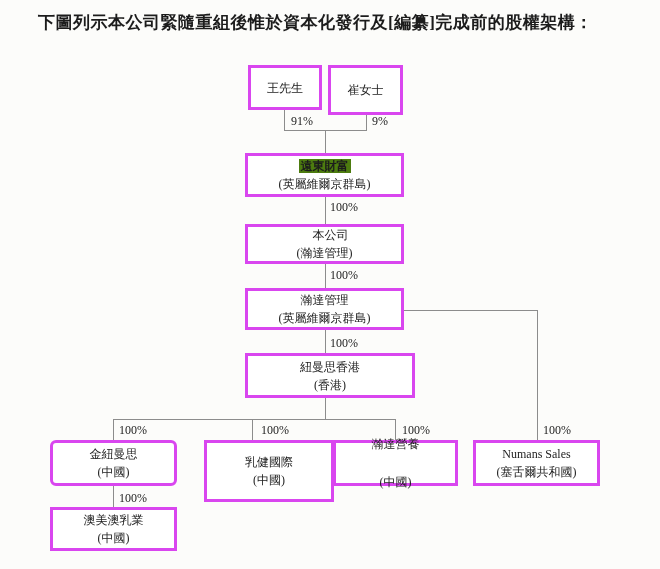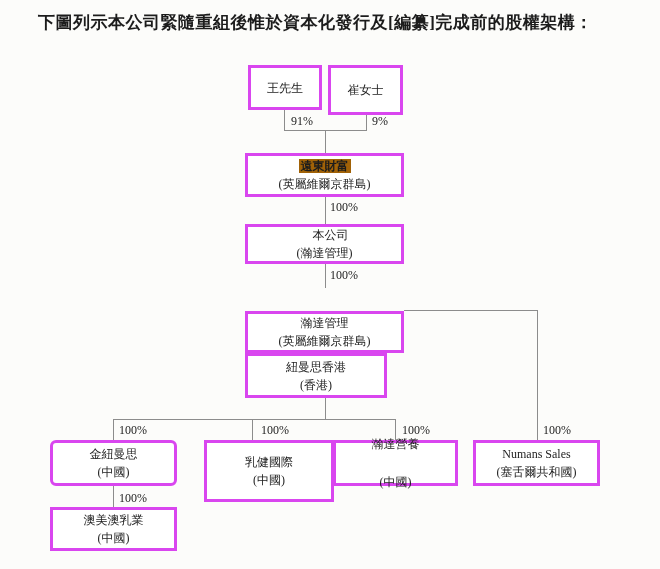--- a/index.html
+++ b/index.html
@@ -22,21 +22,21 @@
     background:#ffffff;
     border:3px solid #d946ef;
     display:flex; flex-direction:column;
     align-items:center; justify-content:center;
     text-align:center;
     font-size:12px; line-height:1.5;
     box-sizing:border-box;
   }
   .box .nm { white-space:nowrap; }
   .box .jur { white-space:nowrap; }
-  .hl { background:#a16207; font-weight:bold; padding:0 2px; }
+  .hl { background:#4d7c0f; font-weight:bold; padding:0 2px; }
   .bold { font-weight:normal;margin-left:12px; }
   .ln { position:absolute; background:#8c8c8c; }
   .pct {
     position:absolute;
     font-size:12px; line-height:1;
     white-space:nowrap;
   }
 </style>
 </head>
 <body>
@@ -83,26 +83,26 @@
   <div class="box" style="left:245px; top:153px; width:159px; height:44px;">
     <div class="nm"><span class="hl">遠東財富</span></div>
     <div class="jur">(英屬維爾京群島)</div>
   </div>
 
   <div class="box" style="left:245px; top:224px; width:159px; height:40px;">
     <div class="nm bold">本公司</div>
     <div class="jur">(瀚達管理)</div>
   </div>
 
-  <div class="box" style="left:245px; top:288px; width:159px; height:42px;margin-top:23px;">
+  <div class="box" style="left:245px; top:288px; width:159px; height:42px;">
     <div class="nm">瀚達管理</div>
     <div class="jur">(英屬維爾京群島)</div>
   </div>
 
-  <div class="box" style="left:245px; top:353px; width:142px; height:45px;justify-content:center;">
+  <div class="box" style="left:245px; top:353px; width:170px; height:45px;justify-content:center;">
     <div class="nm">紐曼思香港</div>
     <div class="jur">(香港)</div>
   </div>
 
   <div class="box" style="left:50px;  top:440px; width:127px; height:46px;border-radius:6px;">
     <div class="nm">金紐曼思</div>
     <div class="jur">(中國)</div>
   </div>
 
   <div class="box" style="left:204px; top:440px; width:130px; height:62px;">

